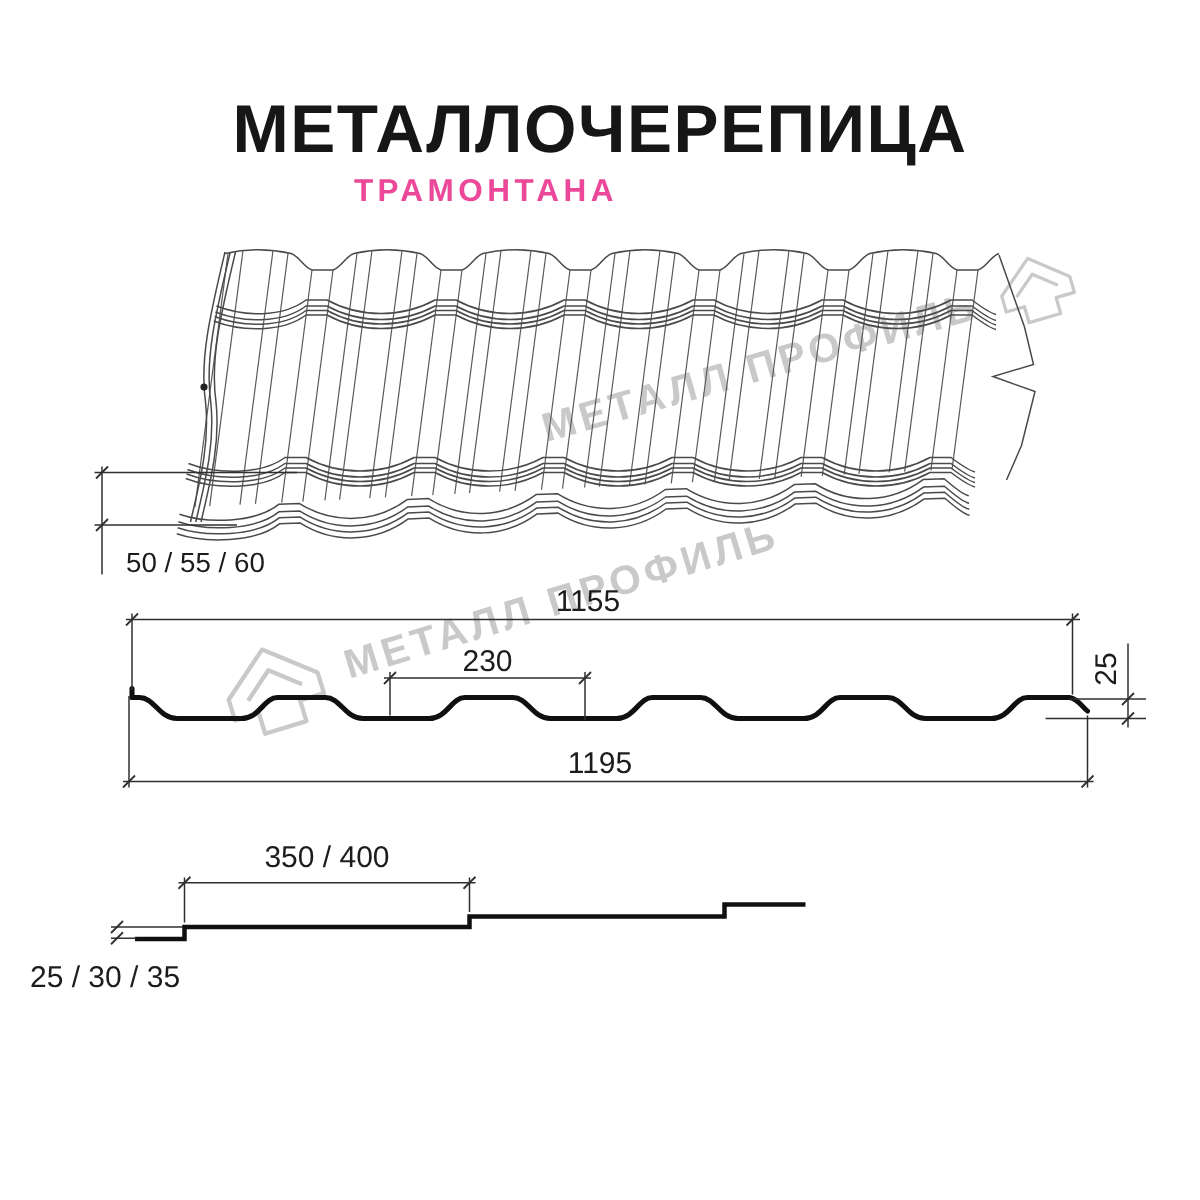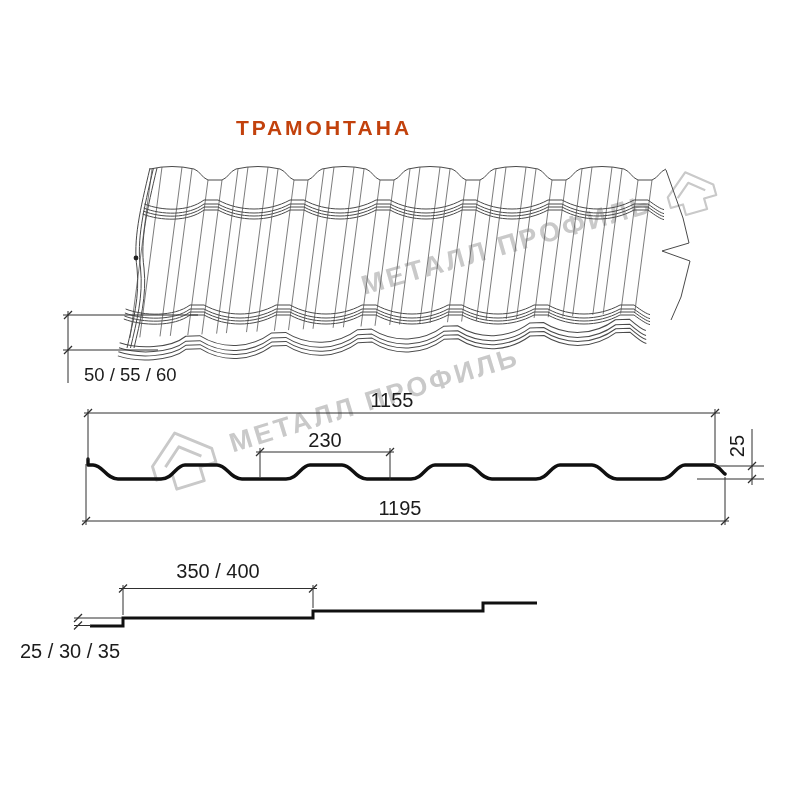--- a/index.html
+++ b/index.html
@@ -1,40 +1,41 @@
 <!DOCTYPE html>
 <html><head>
 <meta charset="utf-8">
 <style>
   html,body{margin:0;padding:0;background:#fff;}
   #stage{position:relative;width:800px;height:800px;background:#fff;overflow:hidden;
          font-family:"Liberation Sans",sans-serif;}
   .title{position:absolute;left:0;top:60px;width:800px;text-align:center;
          font-size:45px;font-weight:bold;letter-spacing:1px;color:#161616;}
   .subtitle{position:absolute;left:0;top:116px;width:648px;text-align:center;
-         font-size:21px;font-weight:600;letter-spacing:3px;color:#c2410c;}
+         font-size:21px;font-weight:600;letter-spacing:3px;color:#ec4899;}
   .wm{position:absolute;display:flex;align-items:center;gap:14px;color:#c9c9c9;
       font-size:27px;font-weight:bold;letter-spacing:3px;white-space:nowrap;z-index:1;}
   #wm1{left:362px;top:262px;transform:rotate(-16deg);transform-origin:left center;}
   #wm2{left:148px;top:438px;transform:rotate(-17deg);transform-origin:left center;}
   svg{position:absolute;left:0;top:0;z-index:2;}
   svg text{font-family:"Liberation Sans",sans-serif;fill:#1c1c1c;}
   .ln{fill:none;stroke:#4a4a4a;stroke-width:1;}
   .lnt{fill:none;stroke:#5a5a5a;stroke-width:0.8;}
   .dim{fill:none;stroke:#2f2f2f;stroke-width:1;}
   .tick{fill:none;stroke:#2f2f2f;stroke-width:1.2;}
   .thick{fill:none;stroke:#101010;stroke-width:3.4;stroke-linejoin:round;stroke-linecap:round;}
   .thick2{fill:none;stroke:#101010;stroke-width:3;stroke-linejoin:miter;}
   .wmln{fill:none;stroke:#c9c9c9;stroke-width:2.6;stroke-linejoin:round;}
 </style>
 </head>
 <body>
 
 <div id="stage">
 
+  <div class="title">МЕТАЛЛОЧЕРЕПИЦА</div>
   <div class="subtitle">ТРАМОНТАНА</div>
 
   <div class="wm" id="wm1">
     <span>МЕТАЛЛ ПРОФИЛЬ</span>
     <svg width="54" height="48" viewBox="0 0 64 56" style="position:static">
       <path class="wmln" d="M4,27 L32,4 L60,27 L60,40 L45,40 L45,53 L19,53 L19,40 L4,40 Z"></path>
       <path class="wmln" d="M15,31 L32,17 L49,31"></path>
     </svg>
   </div>
 

